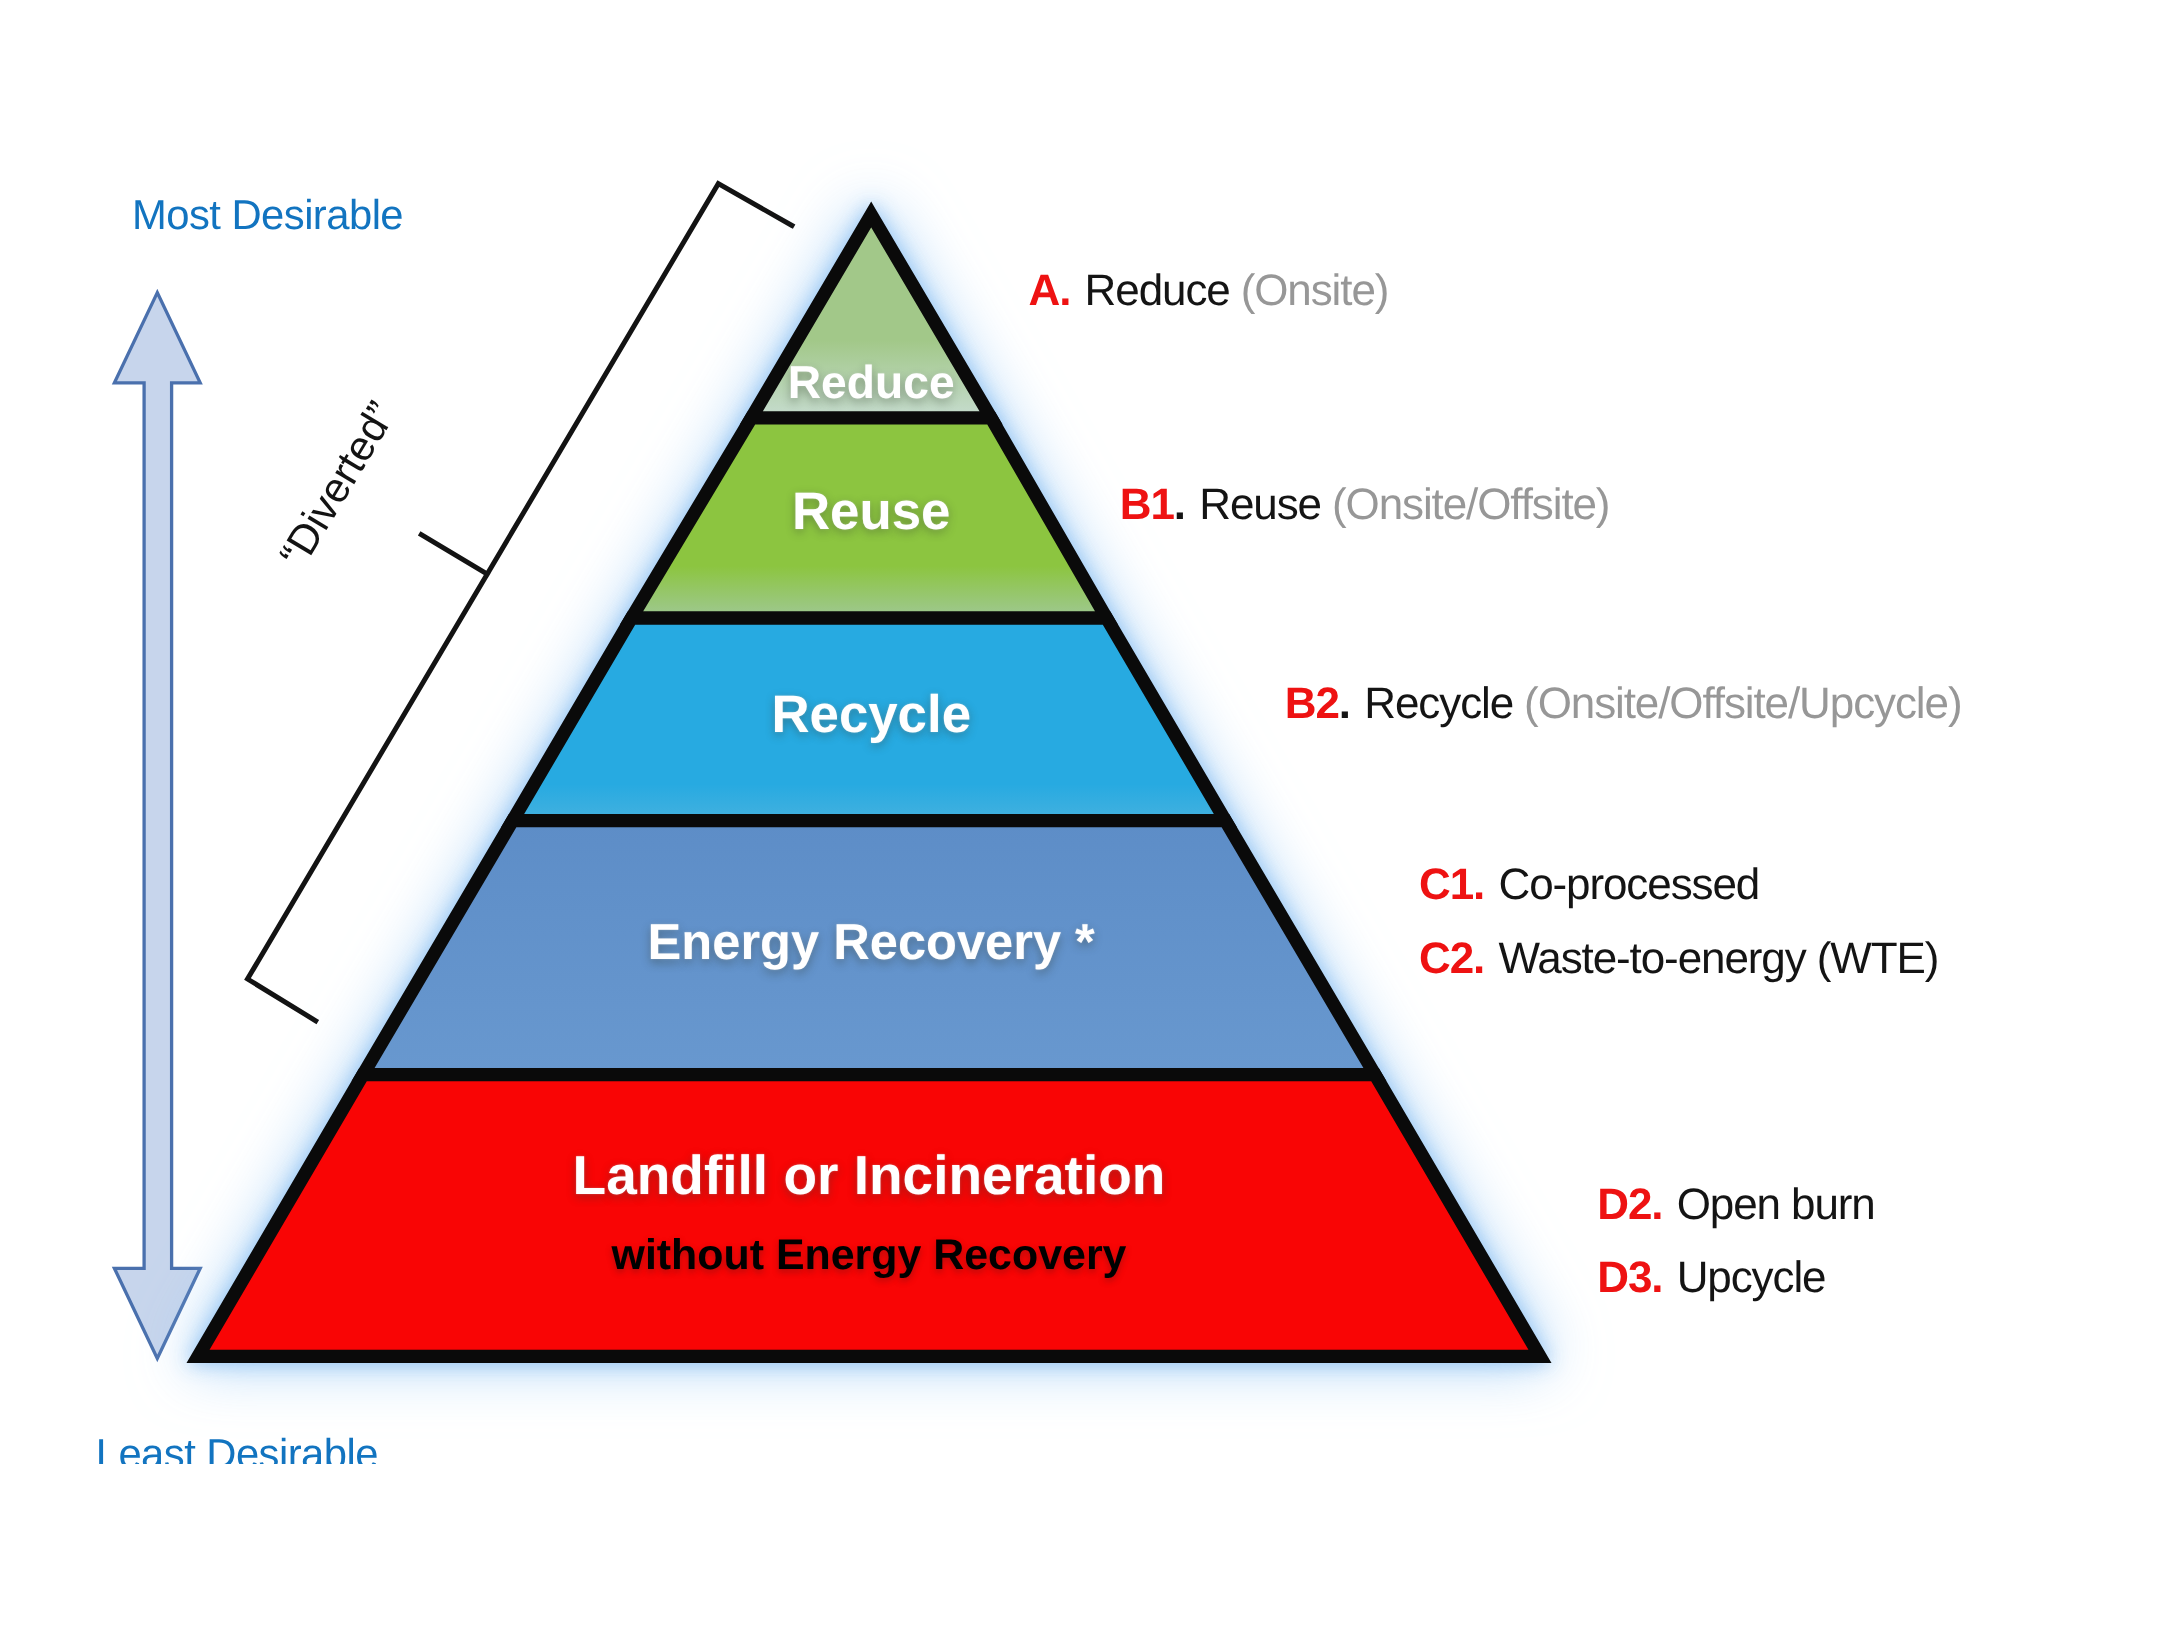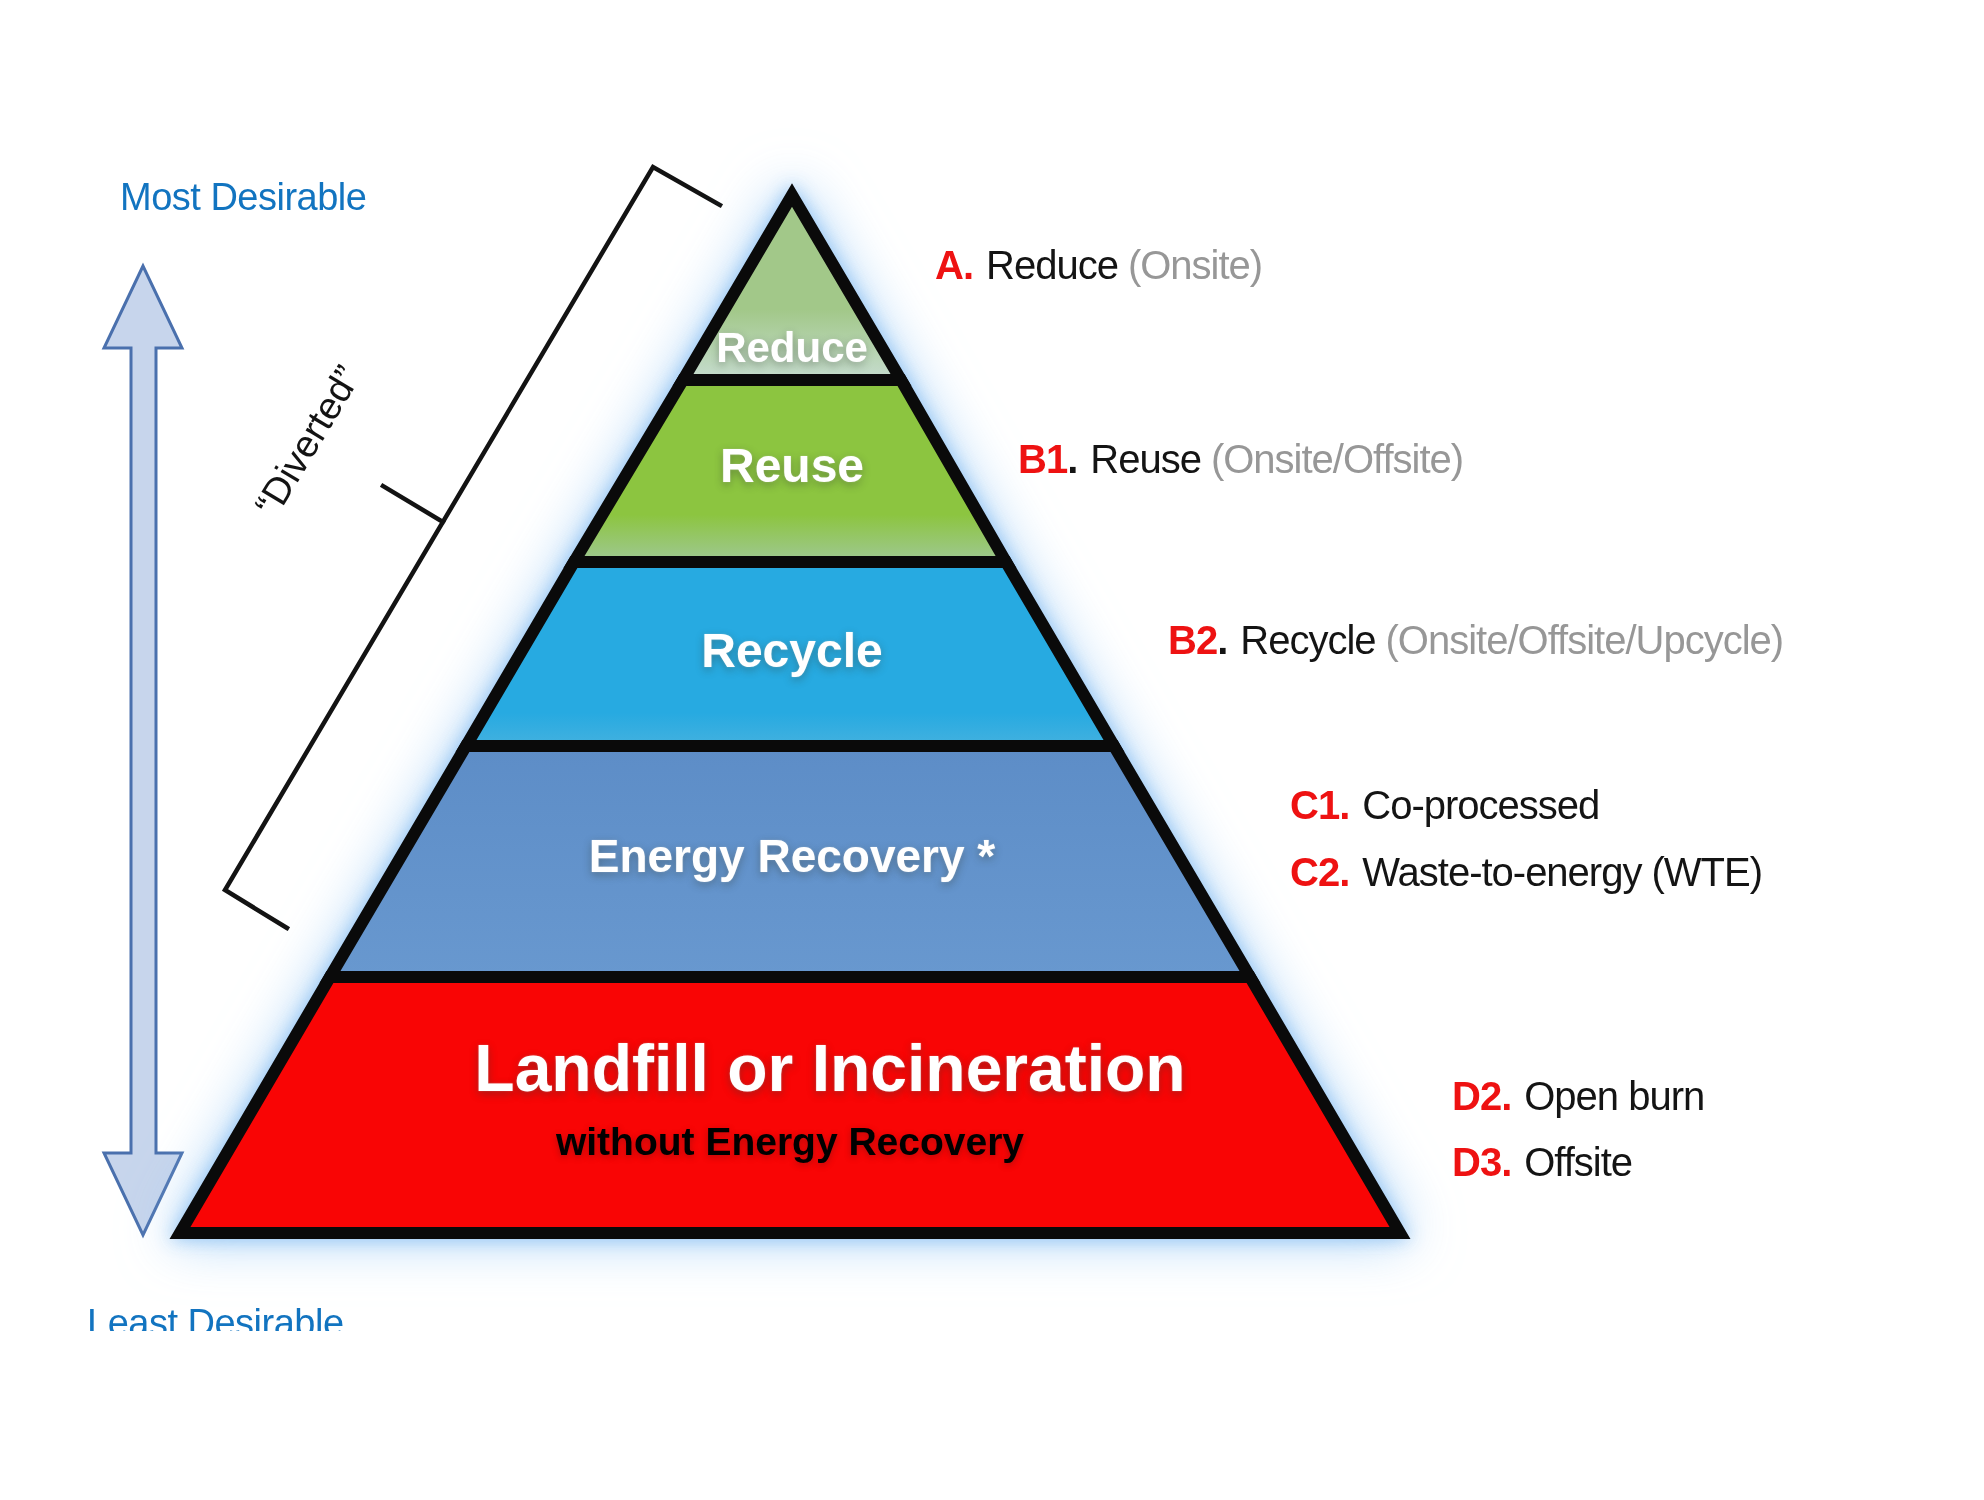--- a/index.html
+++ b/index.html
@@ -13,21 +13,21 @@
   
   .txt{position:absolute;white-space:nowrap;}
   .axis-label{color:#1274c0;font-size:38px;letter-spacing:-.5px;transform:translateY(-50%);}
   .diverted{font-size:38px;color:#131313;transform:translate(-50%,-50%) rotate(-59deg);letter-spacing:0;}
   .pl{color:#ffffff;font-weight:bold;transform:translate(-50%,-50%);
       text-shadow:0 3px 9px rgba(45,55,45,.40), 0 0 2px rgba(255,255,255,.35);}
   .pl-reduce{left:792px;top:348px;font-size:42px;}
   .pl-reuse{left:792px;top:465px;font-size:48px;}
   .pl-recycle{left:792px;top:650px;font-size:48px;}
   .pl-energy{left:792px;top:856px;font-size:46px;}
-  .pl-landfill{left:830px;top:1068px;font-size:66px;}
+  .pl-landfill{left:790px;top:1068px;font-size:50px;}
   .pl-landfill-sub{left:790px;top:1142px;font-size:39px;font-weight:bold;
       color:#000000;transform:translate(-50%,-50%);text-shadow:0 2px 6px rgba(60,20,20,.35);}
   .ann{font-size:40px;letter-spacing:-1px;transform:translateY(-50%);color:#141414;}
   .ann .code{font-weight:bold;color:#ee1212;}
   .ann .dot{font-weight:bold;color:#141414;}
   .ann .lbl{margin-left:13px;color:#141414;}
   .ann .par{margin-left:10px;color:#979797;}
   .ann-a{left:935px;top:265px;}
   .ann-b1{left:1018px;top:459px;}
   .ann-b2{left:1168px;top:640px;}
@@ -105,16 +105,16 @@
   <div class="txt ann ann-c1">
     <span class="code">C1.</span><span class="lbl">Co-processed</span>
   </div>
   <div class="txt ann ann-c2">
     <span class="code">C2.</span><span class="lbl">Waste-to-energy (WTE)</span>
   </div>
   <div class="txt ann ann-d2">
     <span class="code">D2.</span><span class="lbl">Open burn</span>
   </div>
   <div class="txt ann ann-d3">
-    <span class="code">D3.</span><span class="lbl">Offsite</span>
+    <span class="code">D3.</span><span class="lbl">Upcycle</span>
   </div>
 
 </div>
 
 </body></html>

